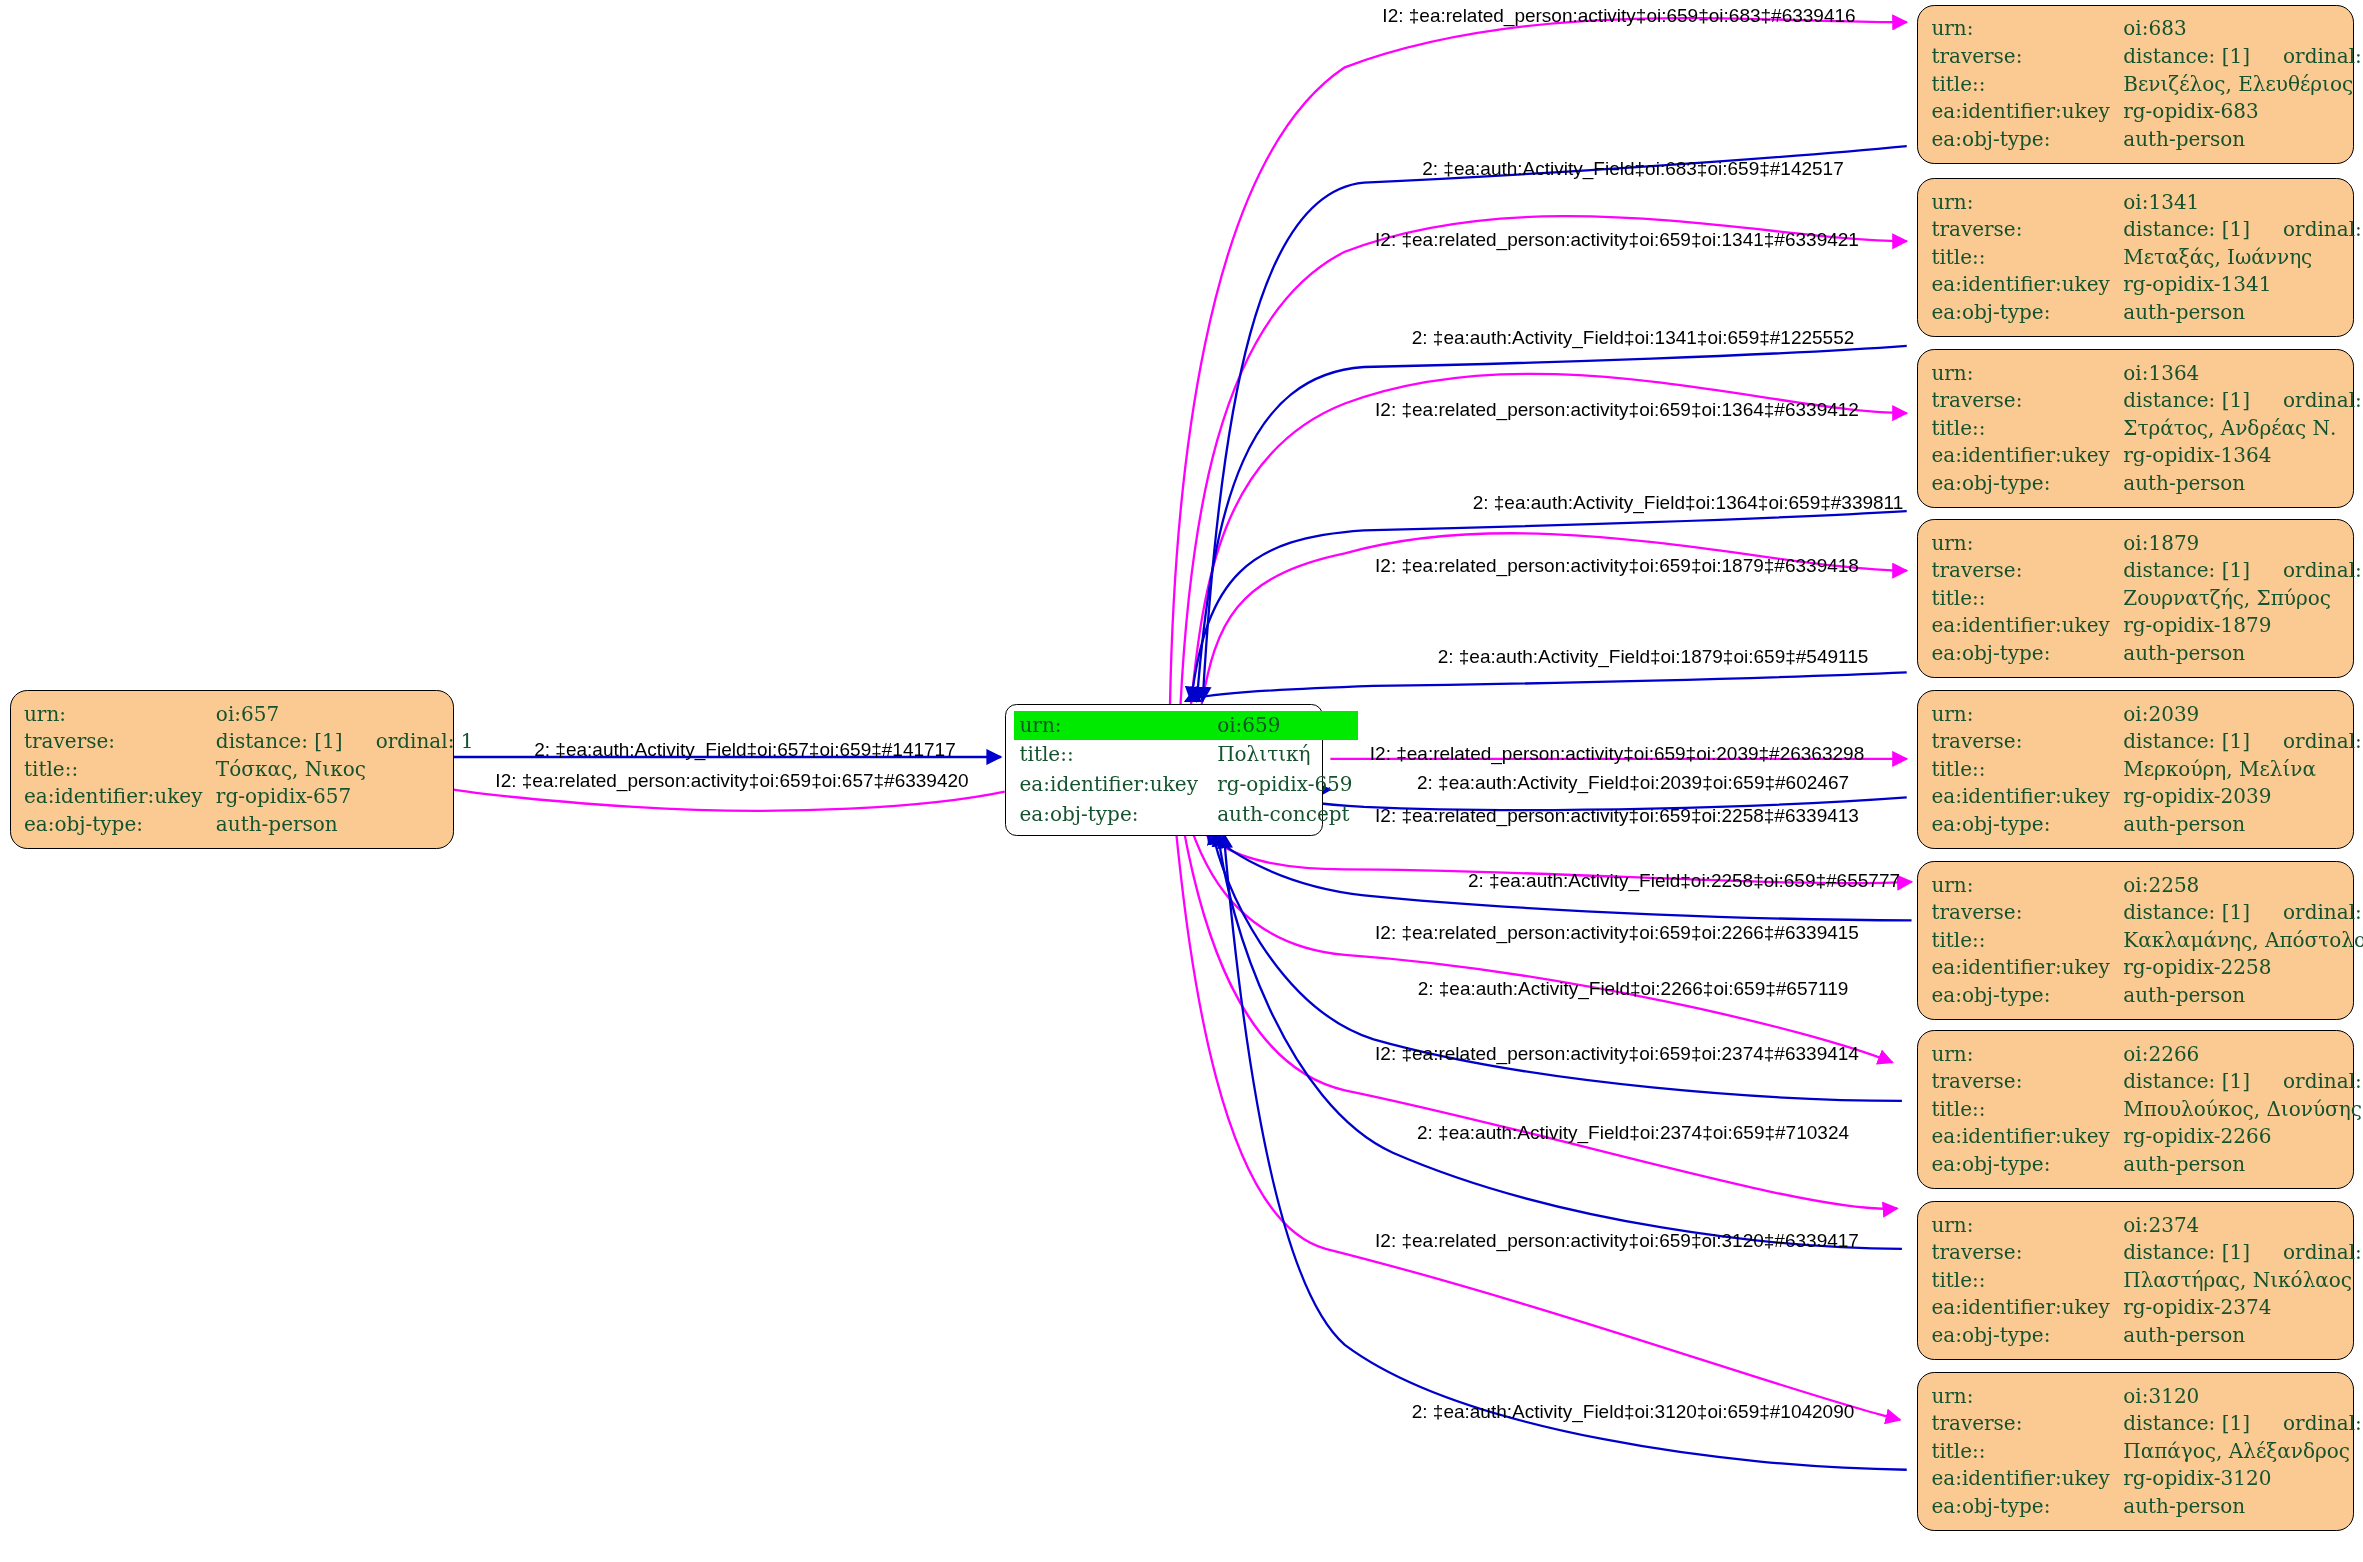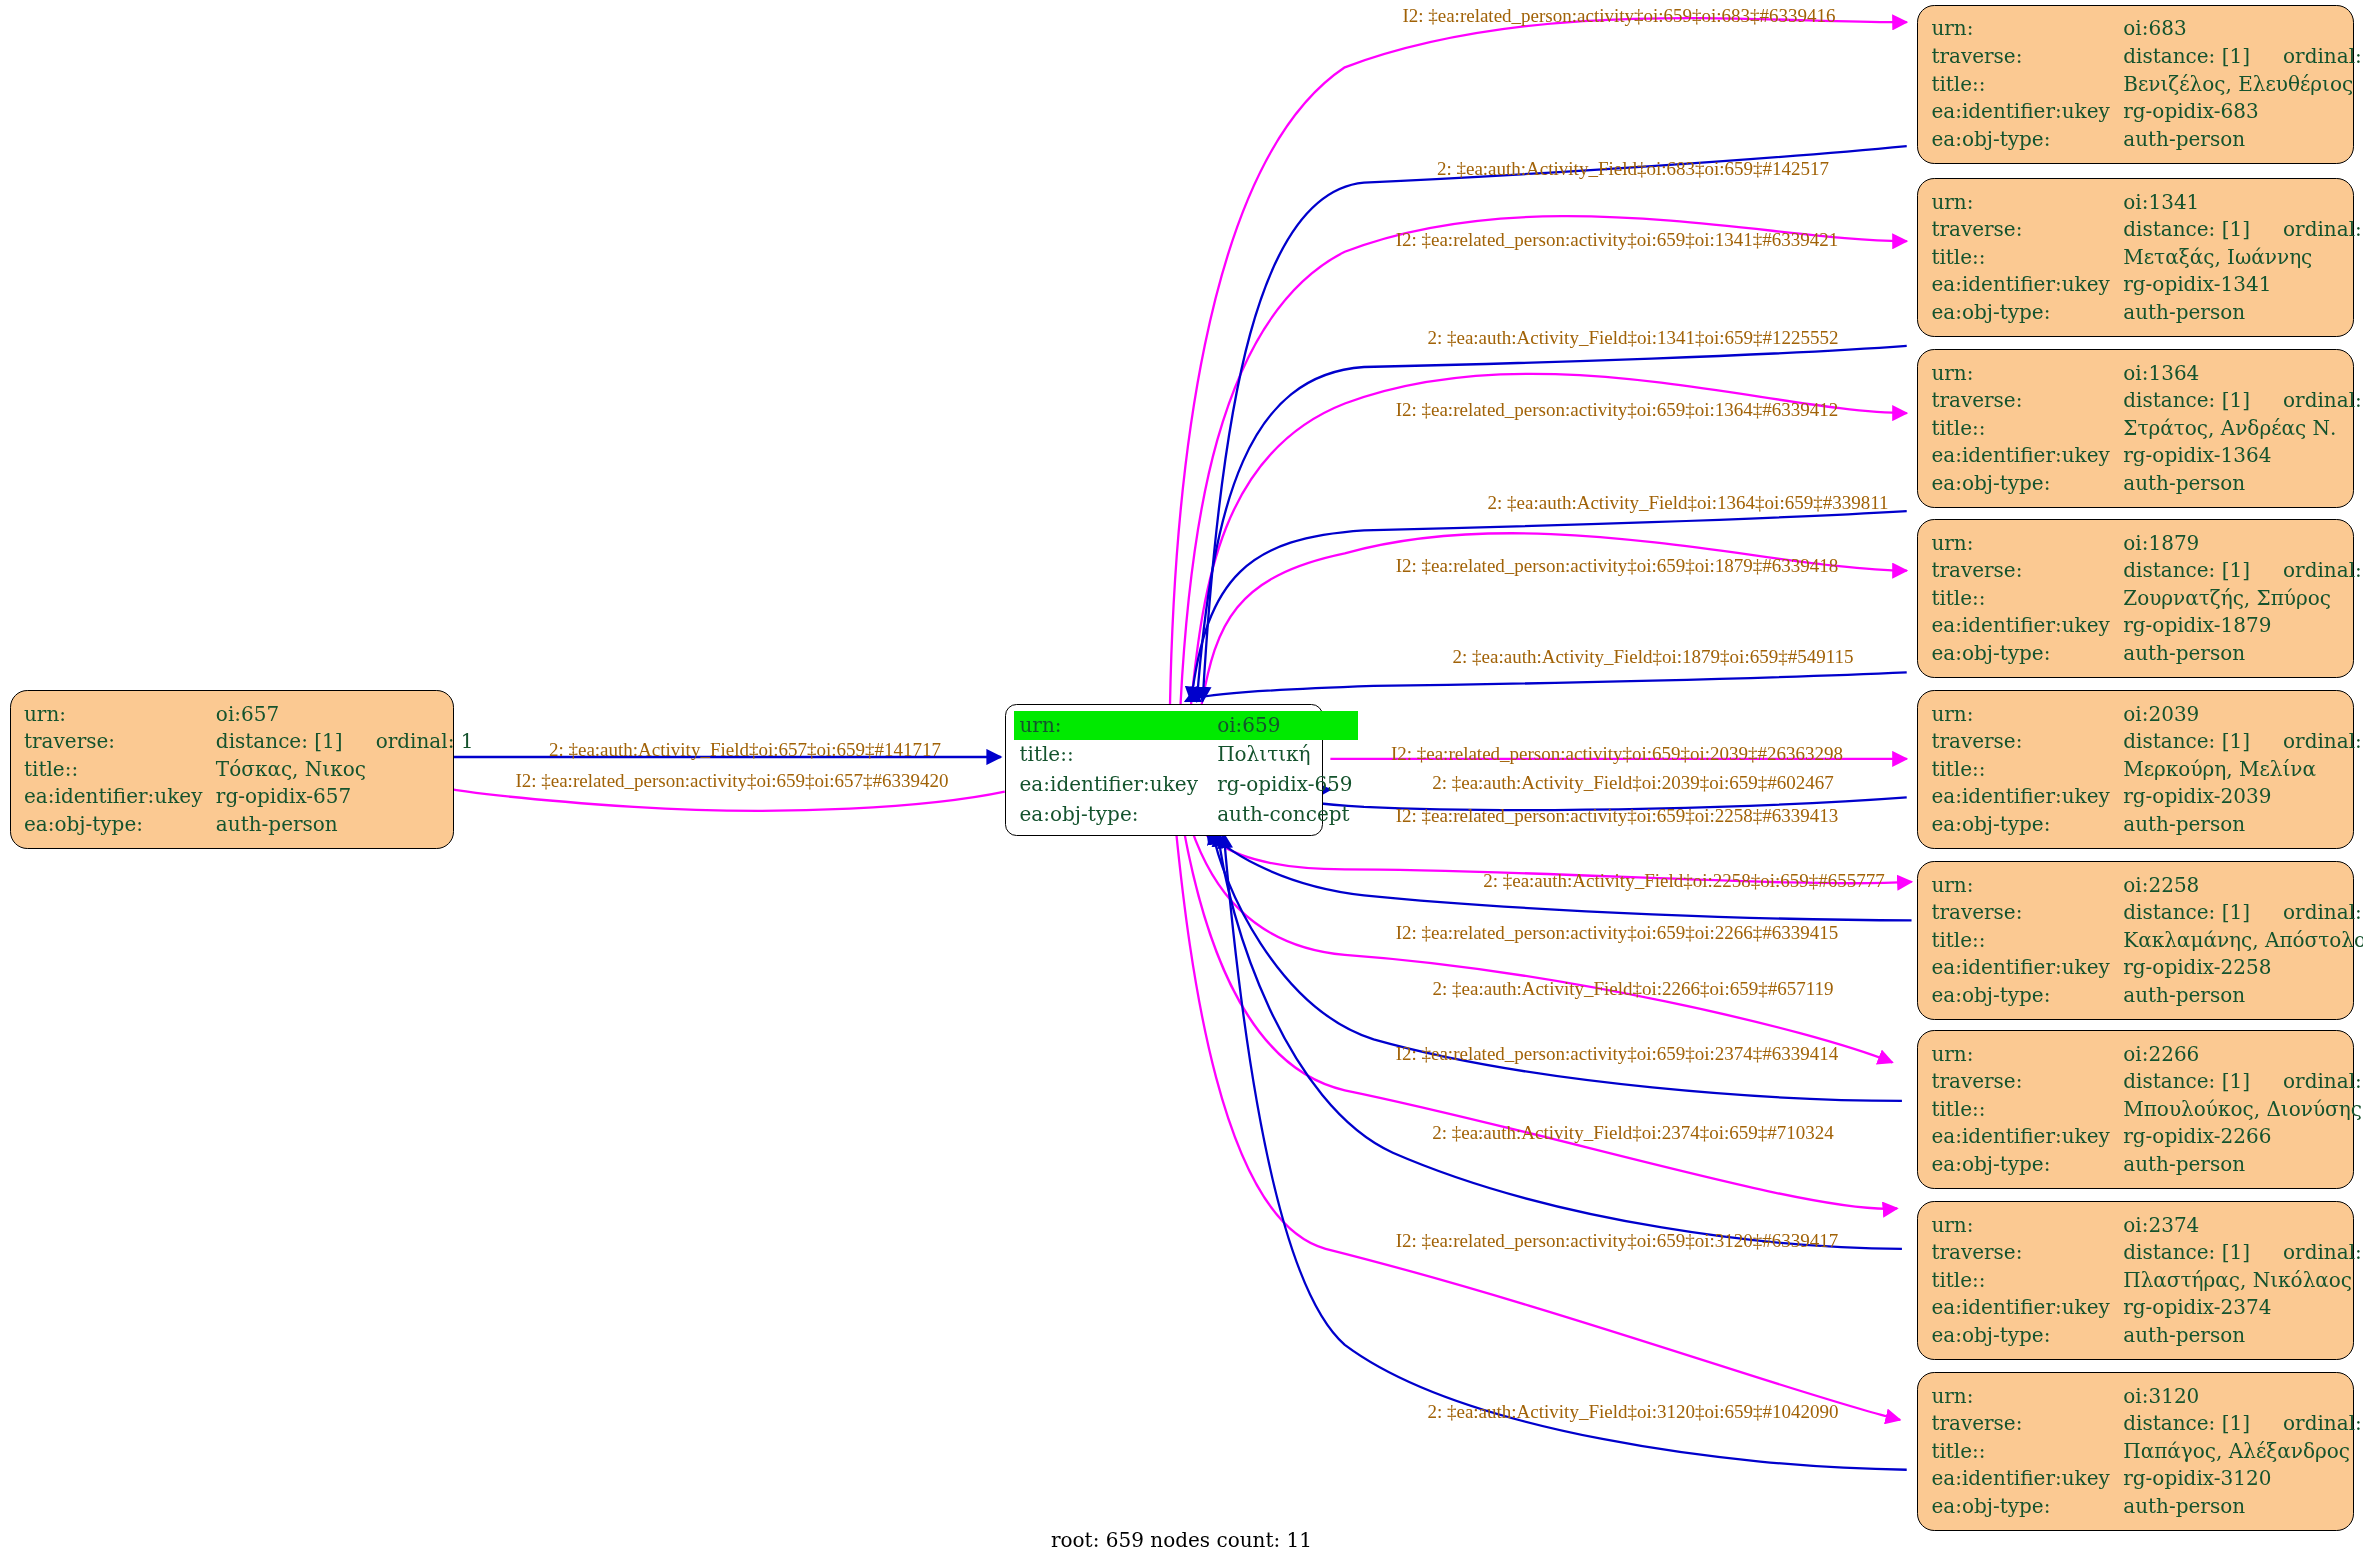--- a/index.html
+++ b/index.html
@@ -58,23 +58,23 @@
   }
   .node.root tr.hl td {
     background: #00ea00;
   }
   .node.root td.k { padding-right: 13.4px; }
   .ord { padding-left: 33px; }
 
   
   .elabel {
     position: absolute;
-    font-family: Liberation Serif, serif;
+    font-family: Liberation Sans, sans-serif;
     font-size: 19px;
-    color: #a16207;
+    color: #000000;
     white-space: nowrap;
     background: transparent;
     text-align: right;
   }
   .elabel.center { transform: translateX(-50%); }
 
   
   #caption {
     position: absolute;
     left: 0;
@@ -432,16 +432,15 @@
           <td class="v">rg-opidix-3120</td>
           </tr>
       <tr>
             <td class="k">ea:obj-type:</td>
           <td class="v">auth-person</td>
           </tr>
     </tbody>
       </table>
   </div>
 
-  <div id="caption">root: 659 nodes count: 11</div>
 
 </div>
 
 
 </body></html>

